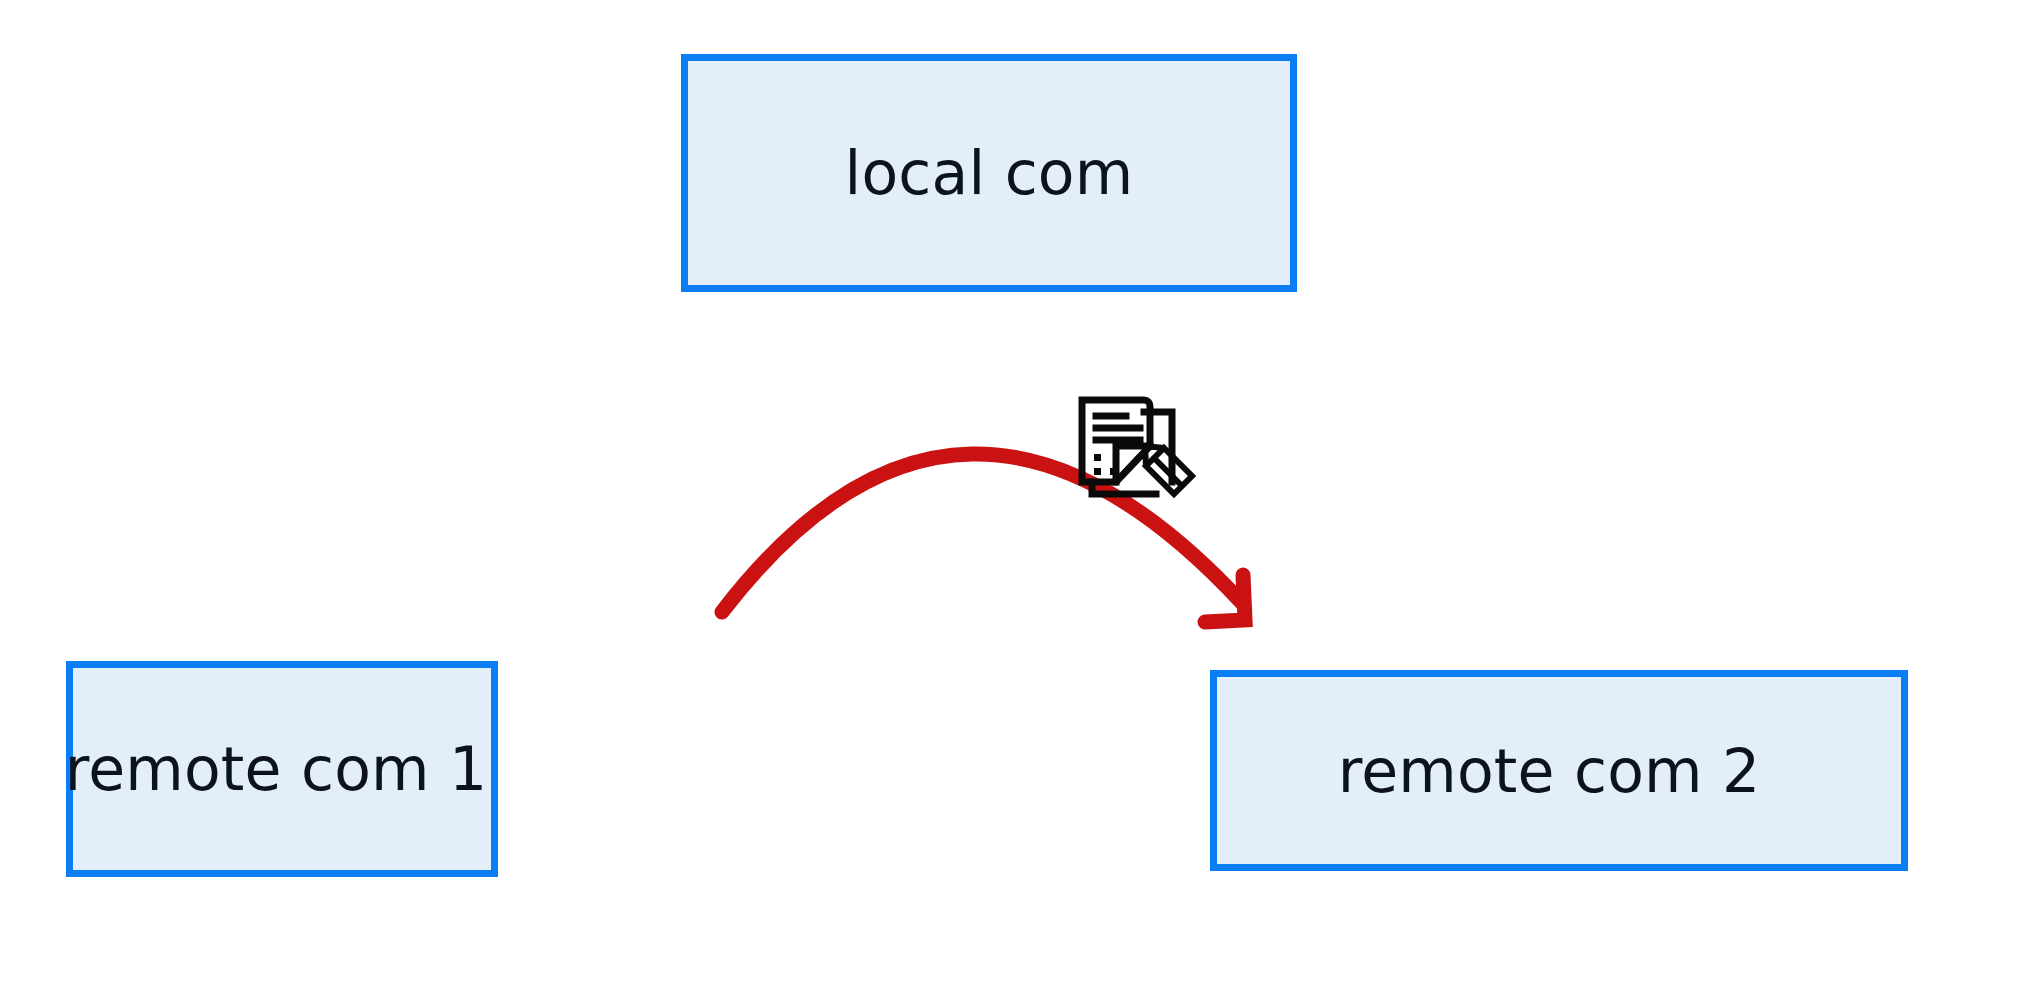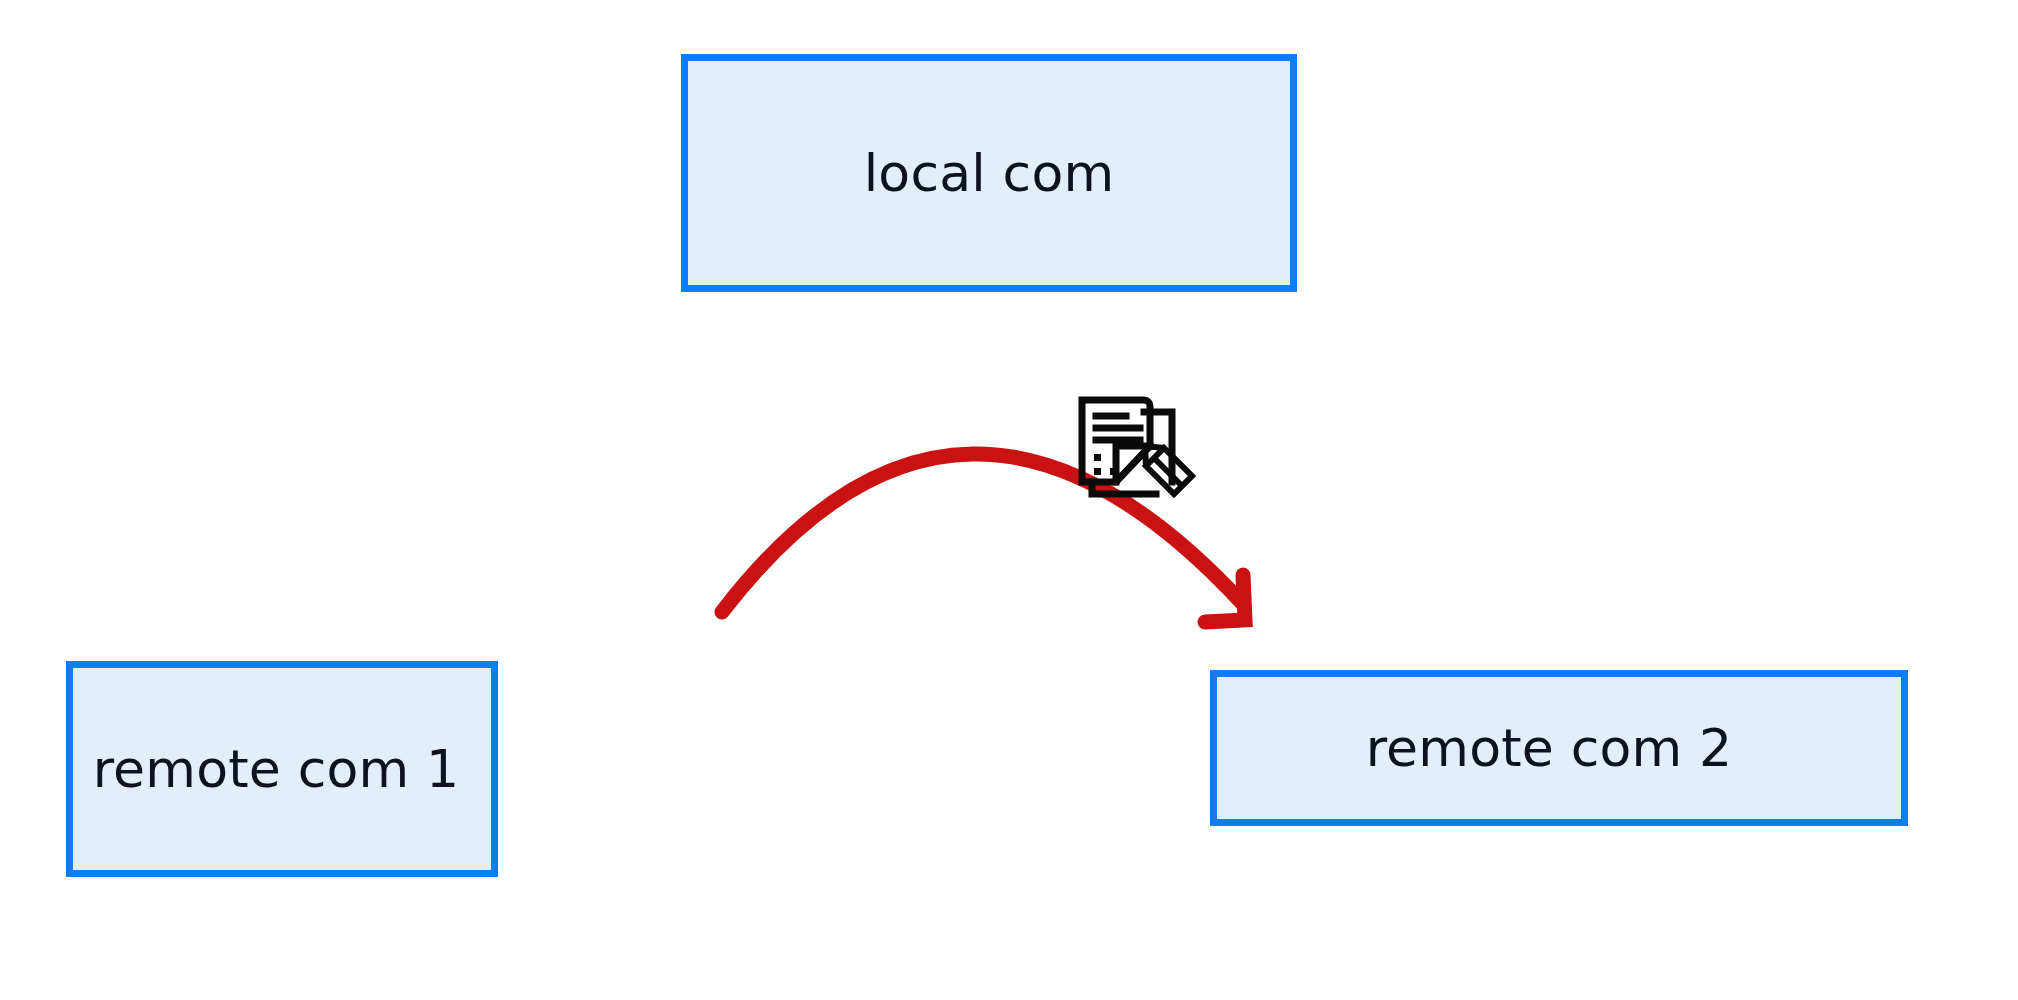--- a/index.html
+++ b/index.html
@@ -22,21 +22,21 @@
     position: absolute;
     box-sizing: border-box;
     background: #e3eefb;
     border: 7px solid #0c7ef5;
     display: flex;
     align-items: center;
     justify-content: center;
   }
   .node-label {
     font-family: "DejaVu Sans", sans-serif;
-    font-size: 52px;
+    font-size: 60px;
     line-height: 1;
     color: #0d131c;
     white-space: nowrap;
     font-weight: 400;
     letter-spacing: 0.2px;
   }
   #node-local {
     left: 681px;
     top: 54px;
     width: 616px;
@@ -49,21 +49,21 @@
     height: 216px;
   }
   #node-remote1 .node-label {
     position: relative;
     left: -6px;
   }
   #node-remote2 {
     left: 1210px;
     top: 670px;
     width: 698px;
-    height: 156px;
+    height: 201px;
   }
   #node-remote2 .node-label {
     position: relative;
     left: -10px;
   }
   #edge-layer {
     position: absolute;
     left: 0;
     top: 0;
     width: 2018px;

